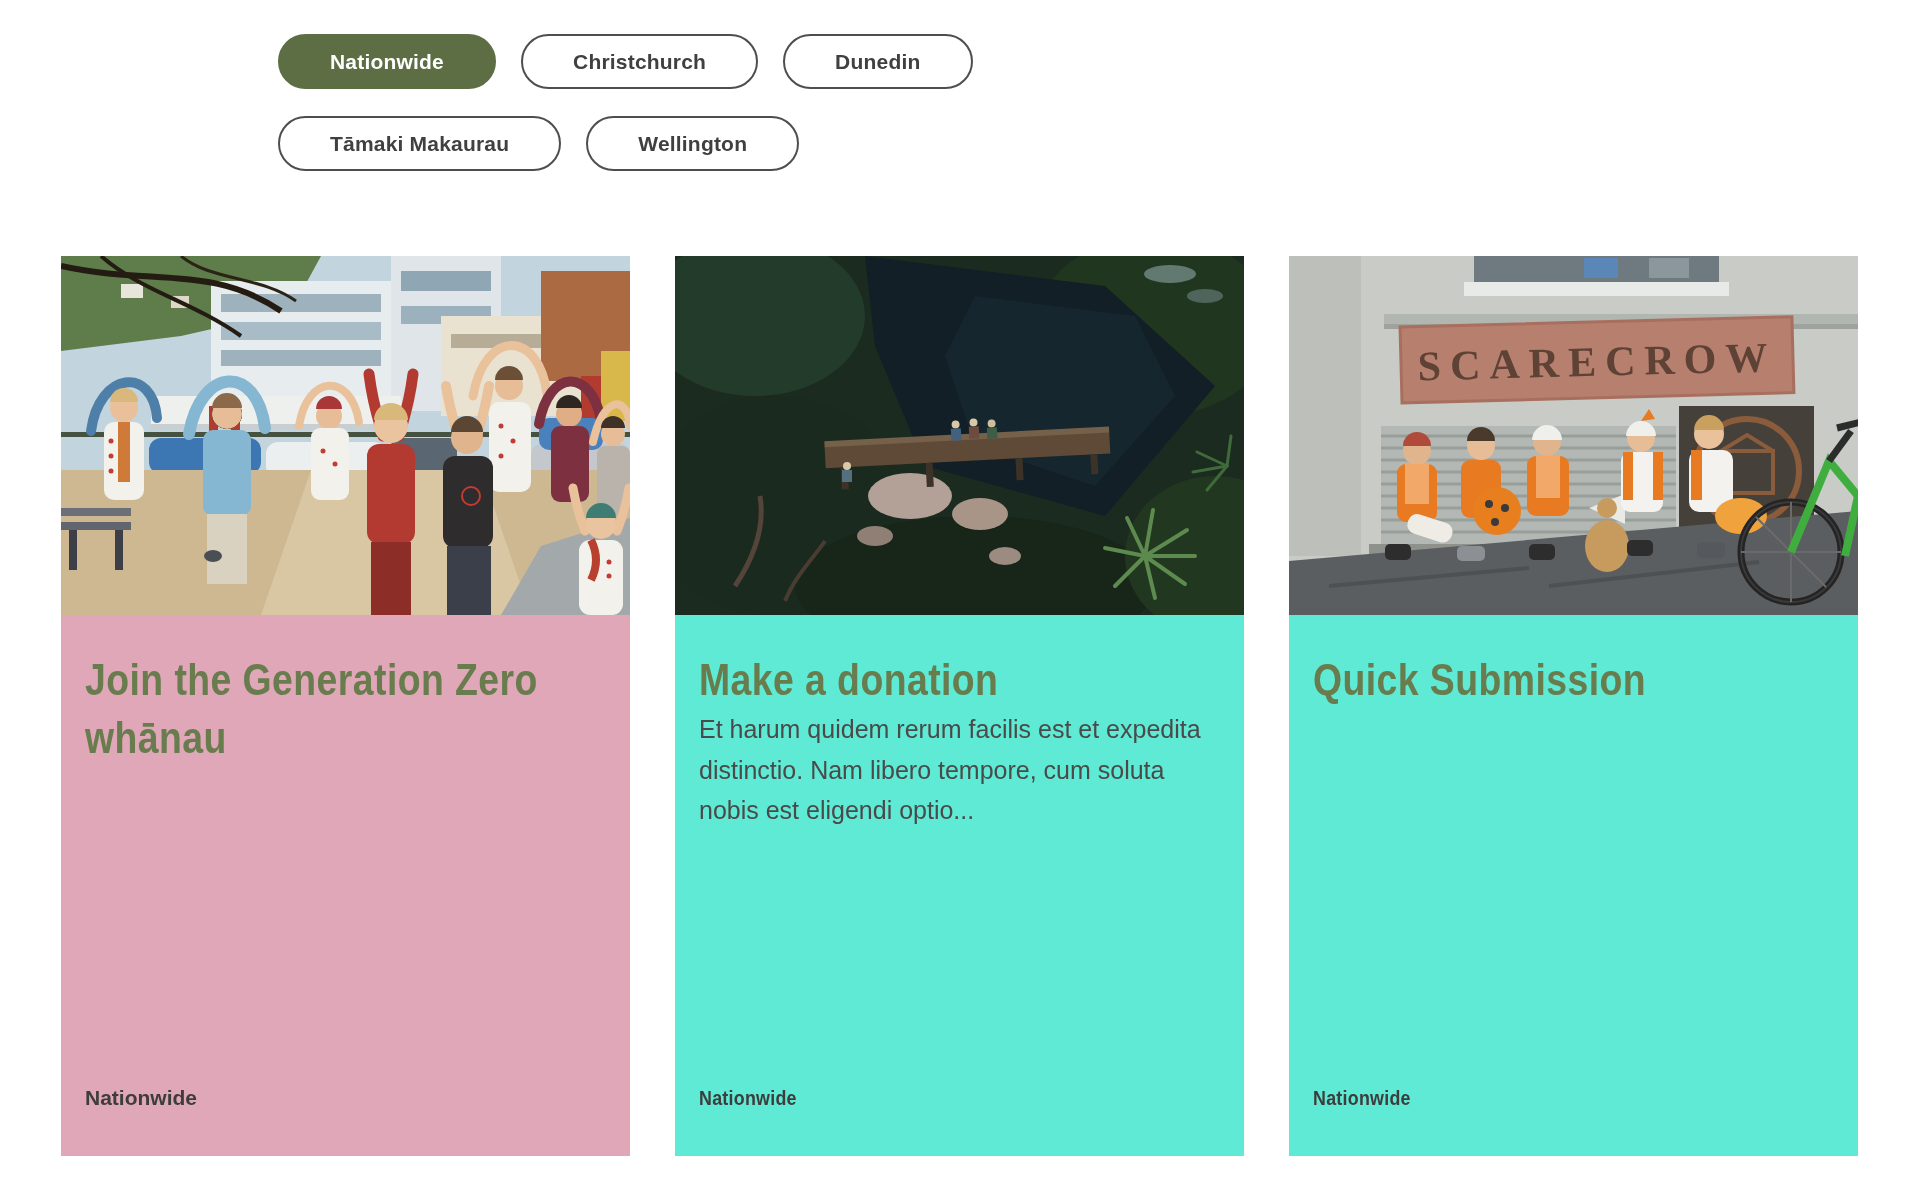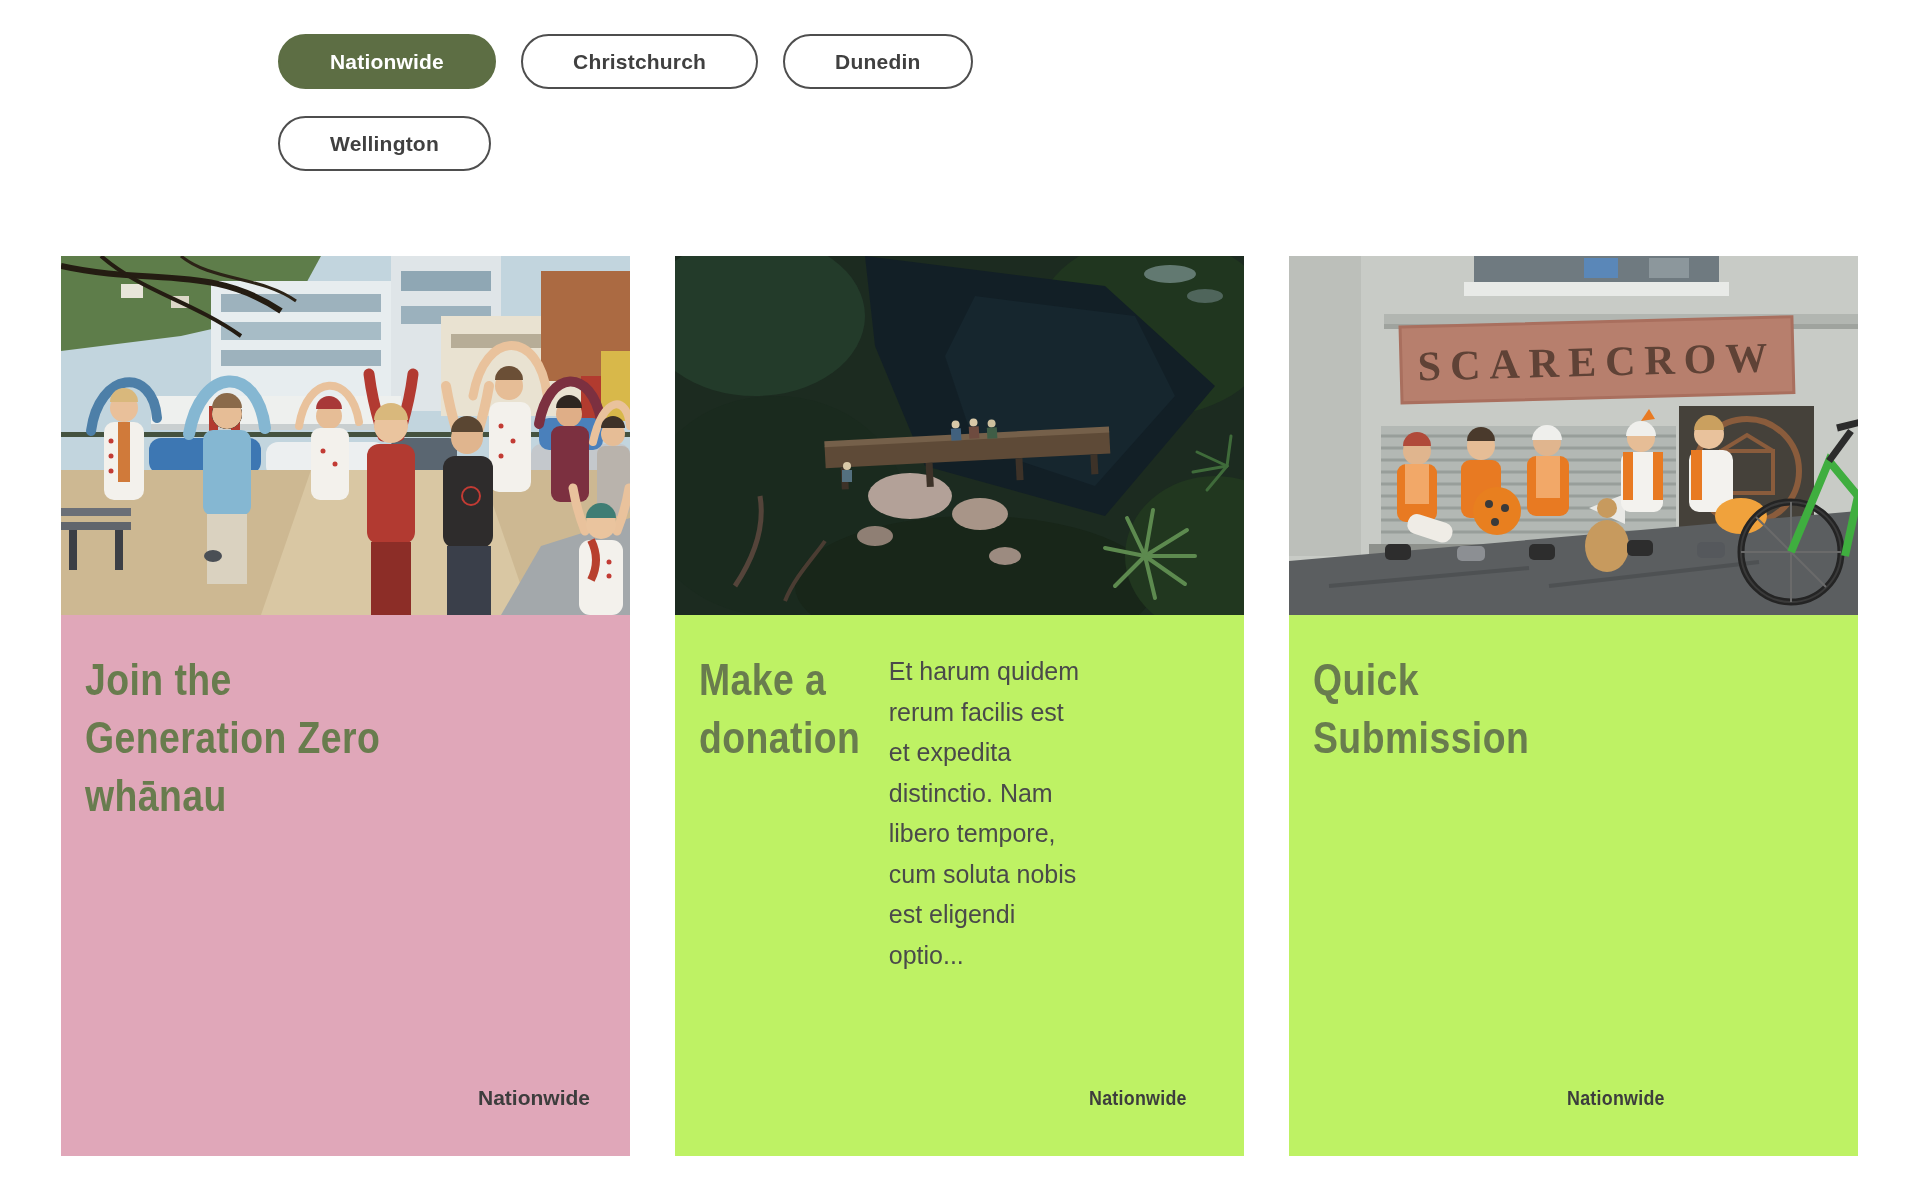--- a/index.html
+++ b/index.html
@@ -18,23 +18,23 @@
     font-size:21px; font-weight:700; letter-spacing:0.2px; cursor:pointer;
     font-family:"Liberation Sans", sans-serif; white-space:nowrap;
   }
   .chip.active { background:#5d6e44; border-color:#5d6e44; color:#ffffff; }
 
   
   .cards { position:absolute; left:61px; top:256px; display:flex; gap:45px; }
   .card { width:569px; height:900px; display:flex; flex-direction:column; cursor:pointer; }
   .card-media { height:359px; flex:0 0 359px; overflow:hidden; }
   .card-media svg { display:block; width:100%; height:100%; }
-  .card-body { flex:1; padding:36px 40px 46px 24px; display:flex; flex-direction:row; }
+  .card-body { flex:1; padding:36px 40px 46px 24px; display:flex; flex-direction:column; }
   .card-body.pink  { background:#e0a7b9; }
-  .card-body.cream { background:#bef264; }
+  .card-body.cream { background:#5eead4; }
   .card-title {
     color:#697c4e; font-weight:700; font-size:44px; line-height:1.32;
     width:118%; transform:scaleX(0.85); transform-origin:left top;
     letter-spacing:0.5px;
   }
   .card-excerpt { font-size:25px; line-height:1.62; color:#4a4a4a; }
   .card-tag { margin-top:auto; font-weight:700; font-size:21px; color:#3d3d3d; }
   .card-tag.condensed { width:118%; transform:scaleX(0.85); transform-origin:left bottom; letter-spacing:0.3px; }
 
   .sign-text {
@@ -47,20 +47,21 @@
 
 <div class="page">
 
   <div class="filters">
     <div class="filter-row">
       <button class="chip active">Nationwide</button>
       <button class="chip">Christchurch</button>
       <button class="chip">Dunedin</button>
     </div>
     <div class="filter-row">
+      <button class="chip">Tāmaki Makaurau</button>
       <button class="chip">Wellington</button>
     </div>
   </div>
 
   <div class="cards">
 
     <div class="card">
       <div class="card-media">
         <svg viewBox="0 0 569 359" preserveAspectRatio="none" aria-hidden="true">
           <rect width="569" height="359" fill="#c2d5de"></rect>

